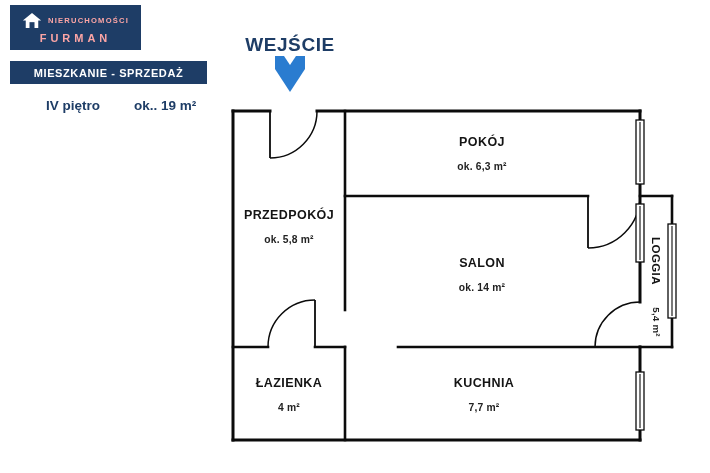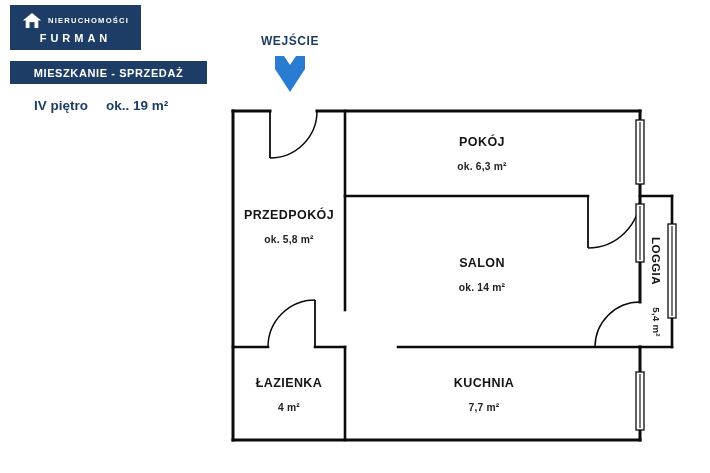--- a/index.html
+++ b/index.html
@@ -2,34 +2,34 @@
 <html style="--navy: #1e3d66; --arrow-blue: #2a7cd0; --wall: #0b0b0b;"><head>
 <meta charset="utf-8">
 <title>Floor Plan</title>
 <style>
   *{margin:0;padding:0;box-sizing:border-box}
   :root{--navy:#1e3d66;--arrow-blue:#2a7cd0;--wall:#0b0b0b}
   html,body{background:#fff}
   body{font-family:"Liberation Sans",sans-serif}
   .canvas{position:relative;width:710px;height:473px;background:#fff;overflow:hidden}
 
-  .logo{position:absolute;left:10px;top:5px;width:131px;height:45px;background:var(--navy);color:#ffffff;
+  .logo{position:absolute;left:10px;top:5px;width:131px;height:45px;background:var(--navy);color:#fca5a5;
         display:flex;flex-direction:column;align-items:center;justify-content:center;gap:3px}
   .logo-row{display:flex;align-items:center;gap:6px}
   .logo-top{font-size:7.6px;font-weight:bold;letter-spacing:1.2px}
   .logo-bottom{font-size:11px;font-weight:bold;letter-spacing:4px}
 
   .listing-bar{position:absolute;left:10px;top:61px;width:197px;height:23px;background:var(--navy);color:#fff;
         display:flex;align-items:center;justify-content:center;font-size:11px;font-weight:bold;letter-spacing:.6px}
 
-  .floor-info{position:absolute;left:34px;top:98px;display:flex;gap:18px;color:var(--navy);
+  .floor-info{position:absolute;left:46px;top:98px;display:flex;gap:34px;color:var(--navy);
         font-size:13.5px;font-weight:bold}
 
   .entrance-label{position:absolute;left:240px;top:34px;width:100px;text-align:center;color:var(--navy);
-        font-size:12px;font-weight:bold;letter-spacing:.6px}
+        font-size:19px;font-weight:bold;letter-spacing:.6px}
   .arrow-svg{position:absolute;left:274px;top:56px}
 
   .plan{position:absolute;left:0;top:0}
   .wall{stroke:var(--wall);stroke-width:3;stroke-linecap:square}
   .iwall{stroke:var(--wall);stroke-width:2.6;stroke-linecap:square}
   .leaf{stroke:var(--wall);stroke-width:1.8}
   .arc{stroke:var(--wall);stroke-width:1.5;fill:none}
   .win-rect{fill:#fff;stroke:var(--wall);stroke-width:1.3}
   .win-line{stroke:var(--wall);stroke-width:1.1}
   .room-name{font-family:"Liberation Sans",sans-serif;font-size:12.5px;font-weight:bold;fill:#141414;

